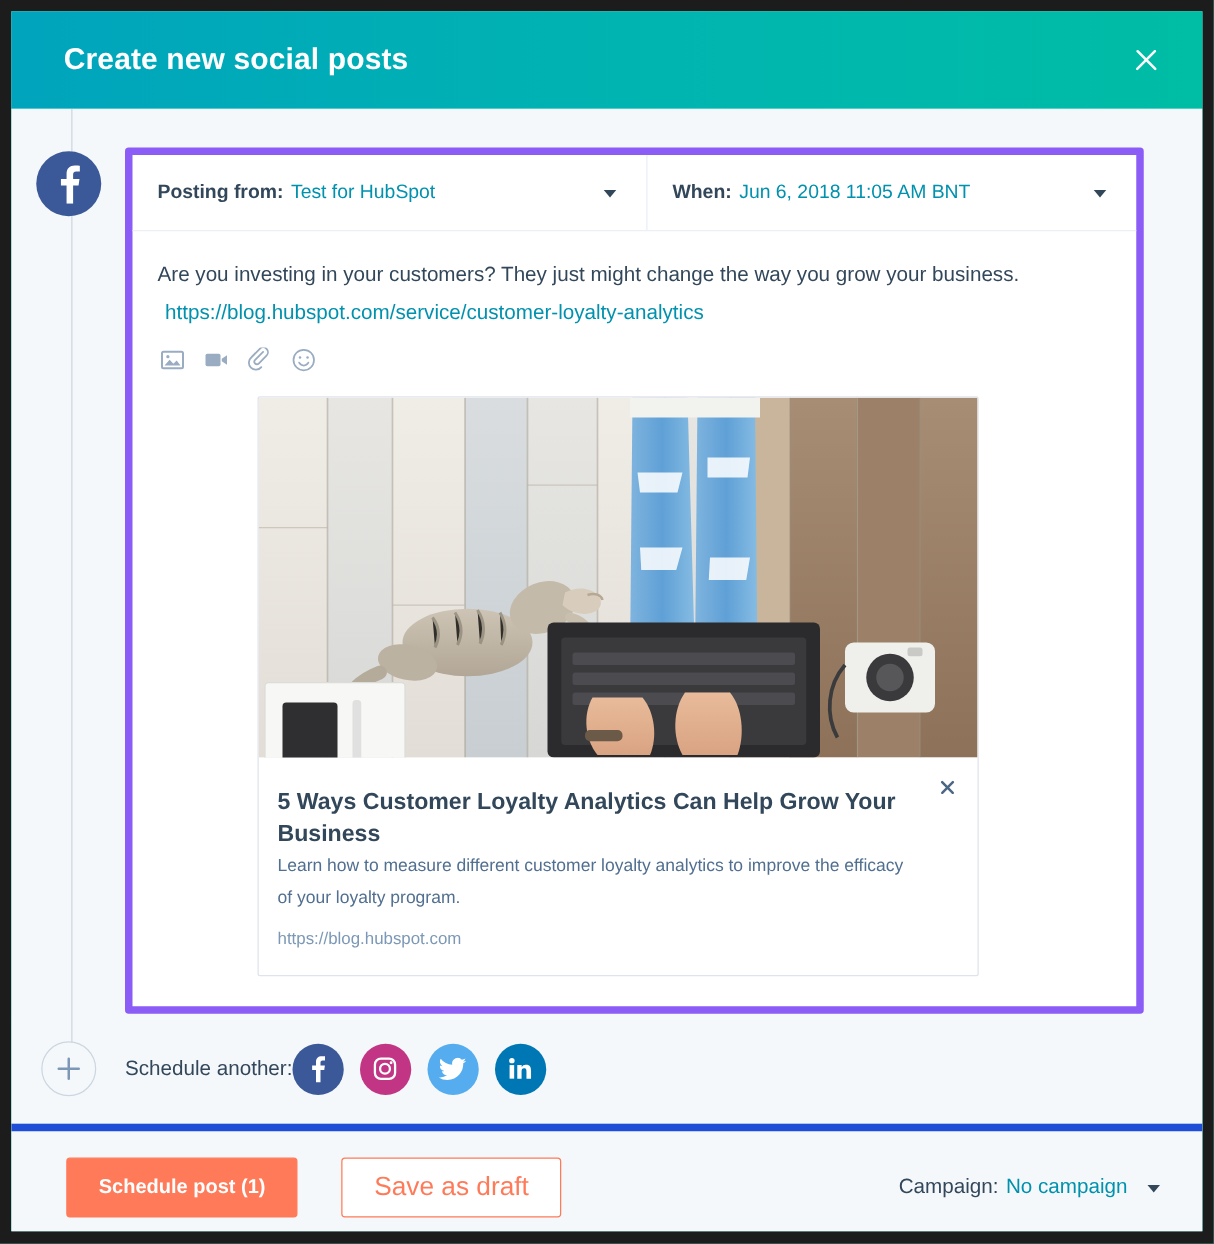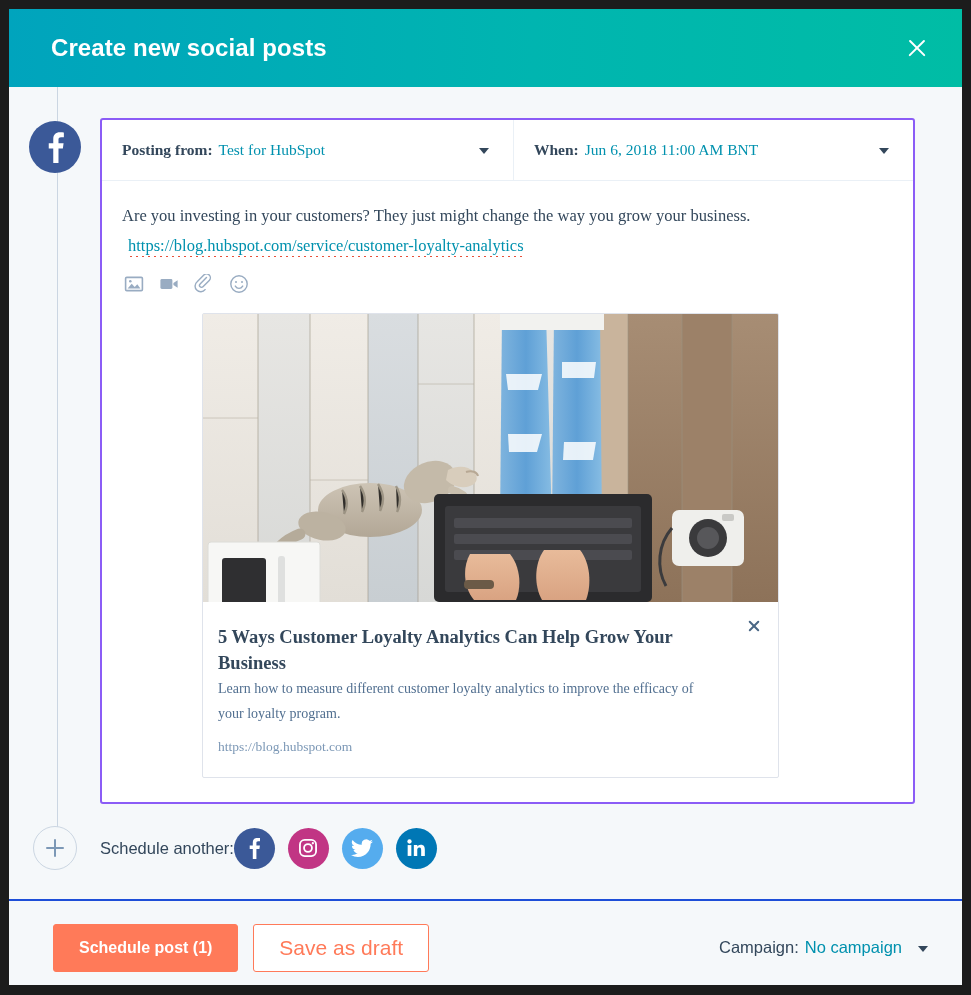--- a/index.html
+++ b/index.html
@@ -99,23 +99,22 @@
     font-family: "Liberation Serif", serif;
     font-weight: bold;
     font-size: 30px;
     position: relative;
     z-index: 2;
   }
 
   .post-card {
     flex: 1;
     background: #ffffff;
-    border: 2px solid #8b5cf6;
+    border: 6px solid #8b5cf6;
     border-radius: 3px;
-    font-family: Liberation Serif, serif;
   }
 
   
   .meta-bar { display: flex; border-bottom: 1px solid #eaf0f6; }
   .meta-field {
     position: relative;
     padding: 18px 20px;
     font-size: 15.5px;
     display: flex;
     align-items: center;
@@ -267,24 +266,25 @@
     cursor: pointer;
     color: #fff;
   }
   .social-btn svg { display: block; }
 
   
   .modal-footer {
     position: relative;
     height: 95px;
     background: #f5f8fa;
-    border-top: 2px solid #1d4ed8;
+    border-top: 6px solid #1d4ed8;
     display: flex;
     align-items: center;
     padding: 0 28px 0 44px;
+    gap: 20px;
   }
   .btn {
     font-size: 16px;
     font-weight: bold;
     border-radius: 3px;
     cursor: pointer;
     display: flex;
     align-items: center;
     justify-content: center;
     height: 48px;
@@ -344,21 +344,21 @@
       <div class="post-card">
 
         <div class="meta-bar">
           <div class="meta-field left">
             <span class="meta-label">Posting from:</span>
             <span class="meta-value">Test for HubSpot</span>
             <span class="caret"></span>
           </div>
           <div class="meta-field right">
             <span class="meta-label">When:</span>
-            <span class="meta-value">Jun 6, 2018 11:00 AM BNT</span>
+            <span class="meta-value">Jun 6, 2018 11:05 AM BNT</span>
             <span class="caret"></span>
           </div>
         </div>
 
         <div class="compose">
           <div class="compose-text">
             <span>Are you investing in your customers? They just might change the way you grow your business. </span><a class="link" href="#">https://blog.hubspot.com/service/customer-loyalty-analytics</a>
           </div>
 
           <div class="tool-row">

